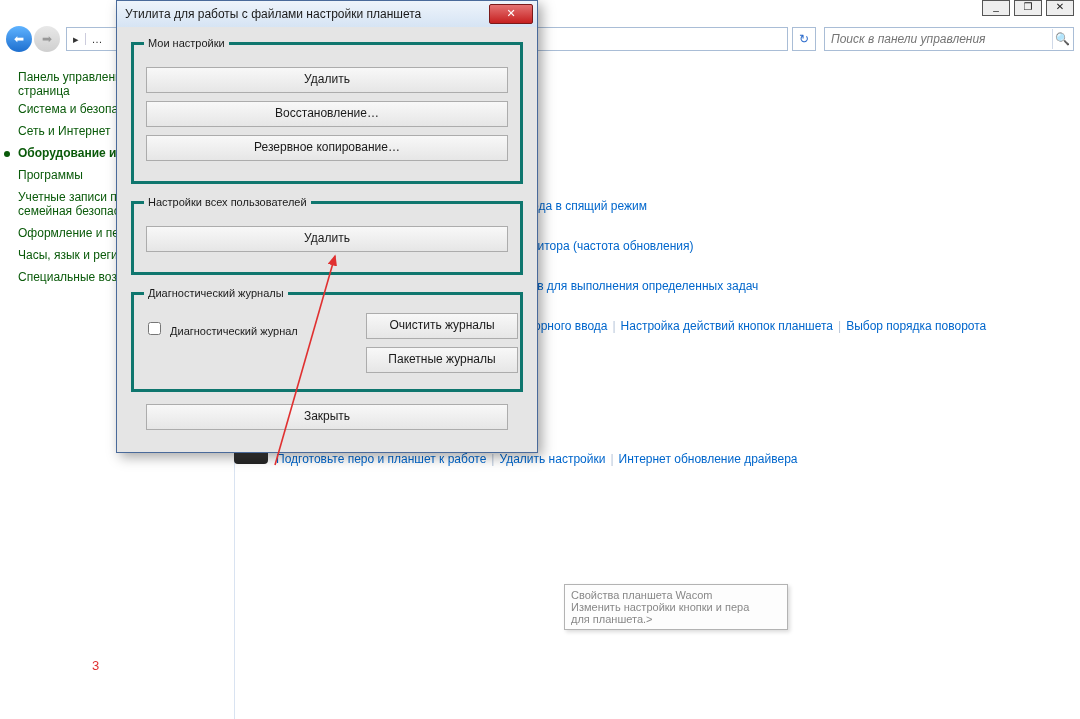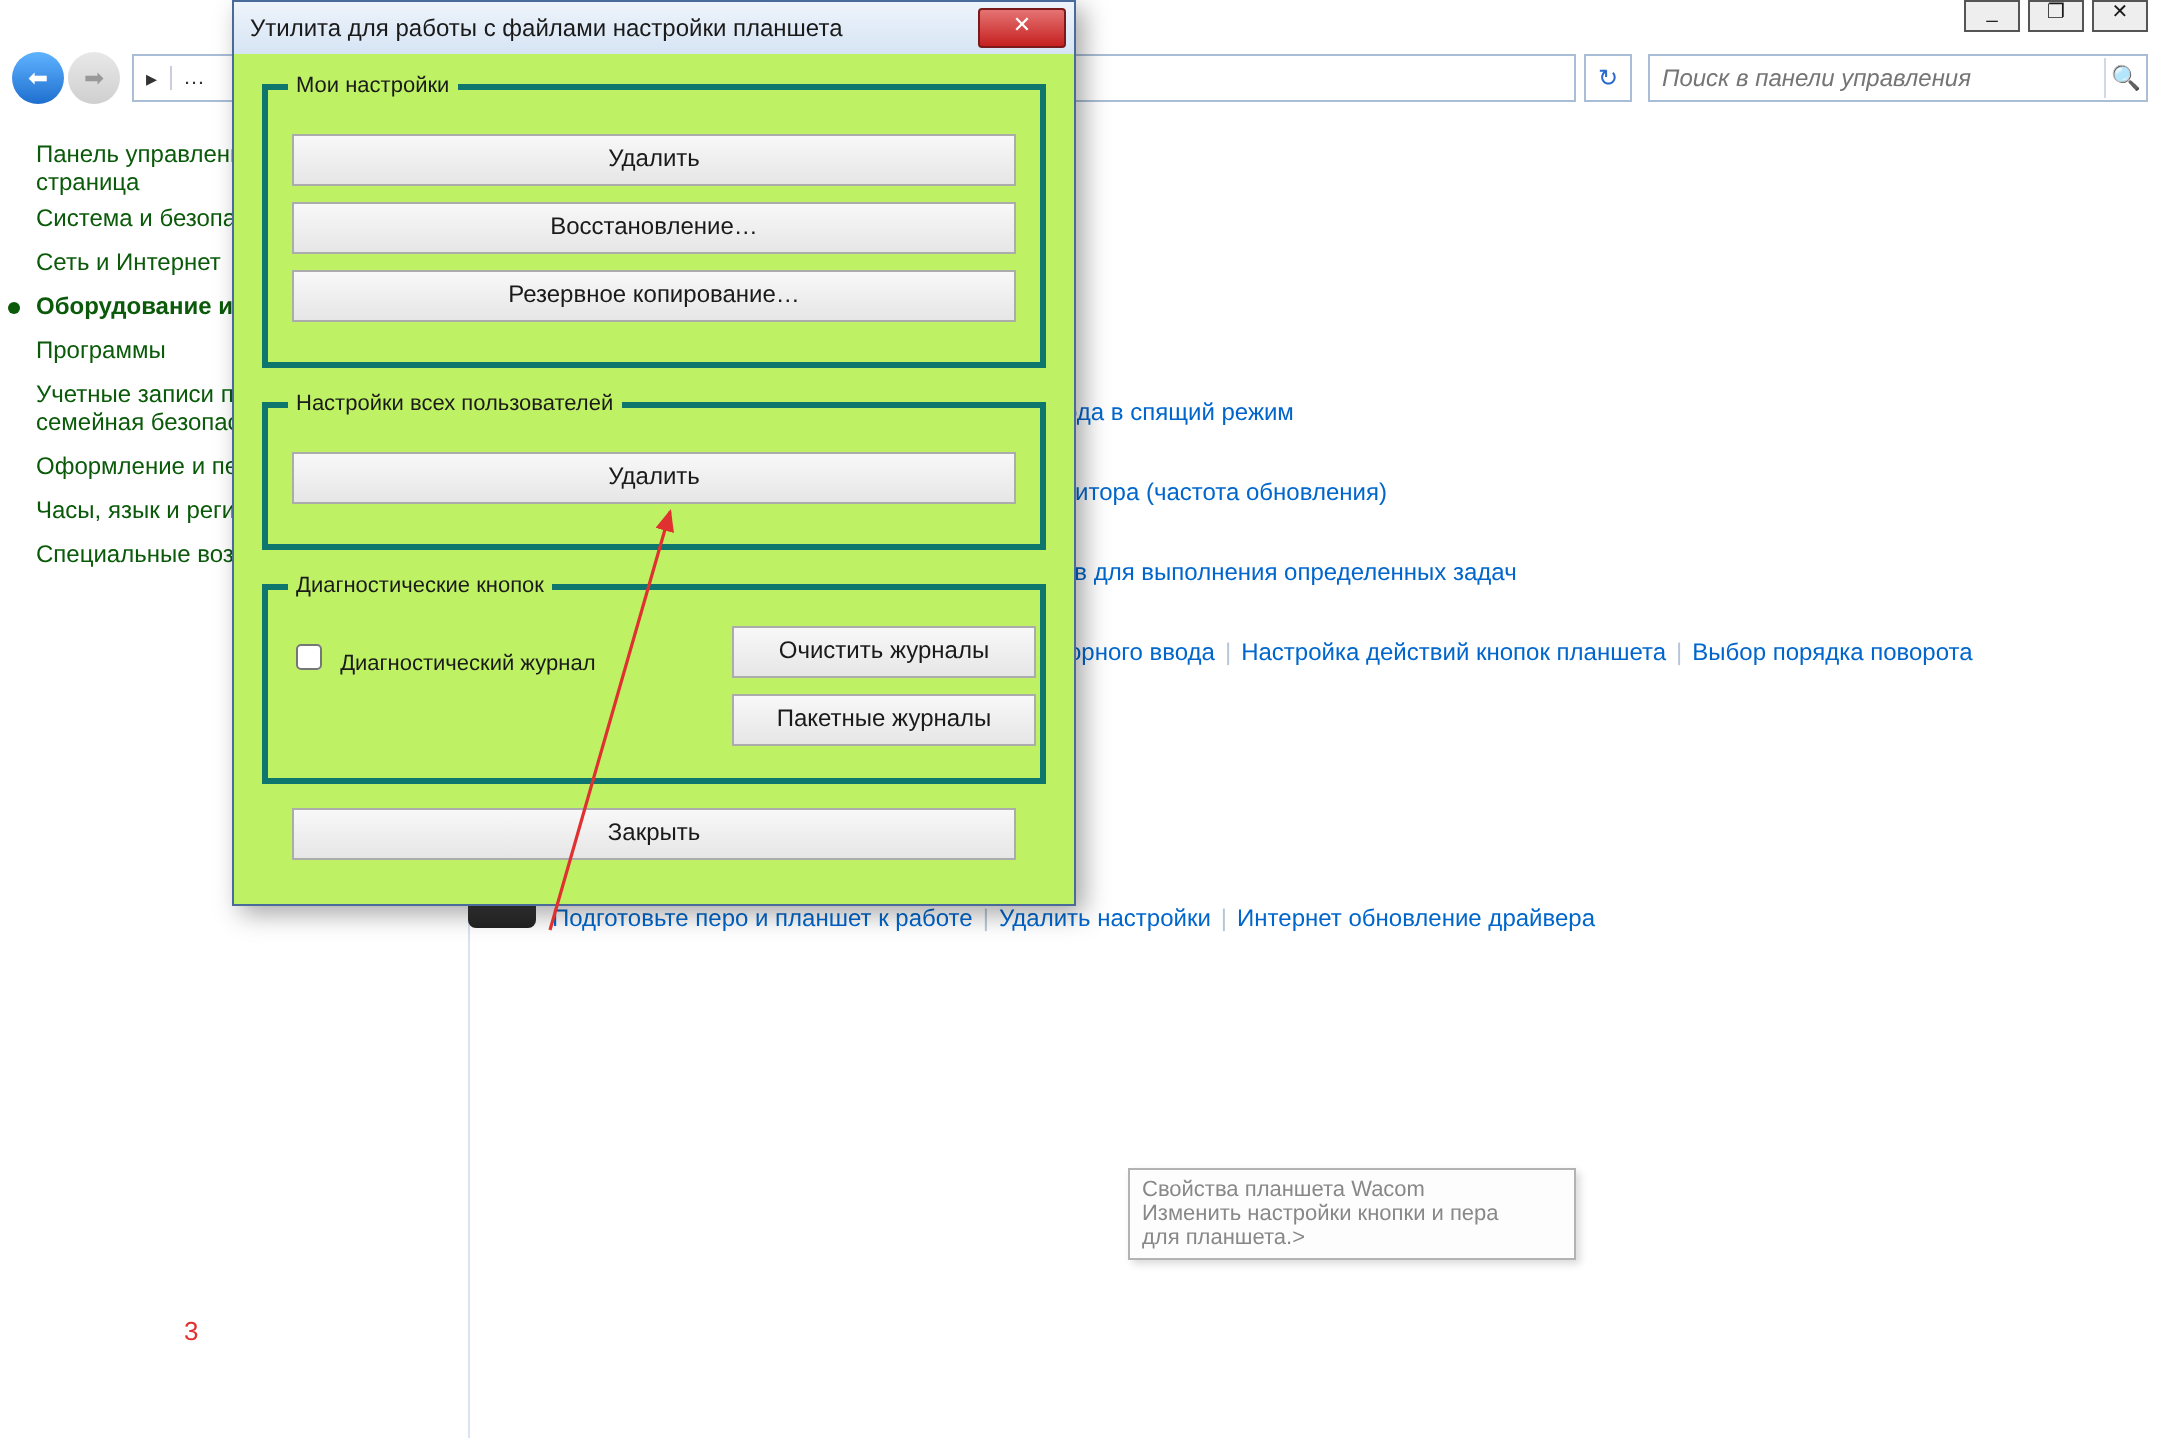--- a/index.html
+++ b/index.html
@@ -33,21 +33,21 @@
 .cathdr.u{text-decoration:underline}
 .catlinks{font-size:12px;line-height:20px}
 .catlinks .sep{color:#b8c6da;padding:0 5px}
 .catlinks .plain{color:#333}
 .catlinks .shield{display:inline-block;width:12px;height:12px;vertical-align:middle;background:radial-gradient(#ffcf3f,#d88e00);border-radius:2px;margin-right:2px}
 .via{background:linear-gradient(#5384ff,#1040c0);color:#fff;font-size:8px;font-weight:bold;text-align:center;padding-top:2px;box-sizing:border-box}
 .tablet{background:linear-gradient(#666,#222)}
 
 .tooltip{position:absolute;left:564px;top:584px;width:210px;border:1px solid #b3b3b3;background:#fdfdfd;padding:4px 6px;font-size:11px;color:#888;box-shadow:2px 2px 4px rgba(0,0,0,.15)}
 
-.dlg{position:absolute;left:116px;top:0;width:420px;background:#bef264;border:1px solid #4a6a9a;box-shadow:4px 4px 12px rgba(0,0,0,.35);z-index:10}
+.dlg{position:absolute;left:116px;top:0;width:420px;background:#e5e5e5;border:1px solid #4a6a9a;box-shadow:4px 4px 12px rgba(0,0,0,.35);z-index:10}
 .dlg .titlebar{height:26px;background:linear-gradient(#eef4fb,#d6e4f4);display:flex;align-items:center;padding:0 4px 0 8px;font-size:12px}
 .dlg .titlebar .ttxt{flex:1}
 .dlg .closebtn{width:42px;height:18px;background:linear-gradient(#e57373,#c62020);border:1px solid #7a1a1a;border-radius:2px;color:#fff;text-align:center;font-size:11px;line-height:16px}
 .dlg .body{padding:10px 14px 14px}
 fieldset{border:3px solid #0f766e;margin:0 0 12px 0;padding:10px 10px 12px}
 legend{font-size:11px;padding:0 4px}
 .wbtn{display:block;width:360px;height:24px;margin:8px auto;border:1px solid #acacac;background:linear-gradient(#f8f8f8,#e6e6e6);font-size:12px;text-align:center;line-height:22px;cursor:pointer}
 .wbtn.sm{width:150px;display:inline-block;margin:4px 16px}
 .diagrow{display:flex;align-items:flex-start;gap:8px}
 .diagleft{flex:1;padding-top:10px;font-size:11px}
@@ -125,21 +125,21 @@
       <legend>Мои настройки</legend>
       <div class="wbtn">Удалить</div>
       <div class="wbtn">Восстановление…</div>
       <div class="wbtn">Резервное копирование…</div>
     </fieldset>
     <fieldset>
       <legend>Настройки всех пользователей</legend>
       <div class="wbtn">Удалить</div>
     </fieldset>
     <fieldset>
-      <legend>Диагностические кнопок</legend>
+      <legend>Диагностический журналы</legend>
       <div class="diagrow">
         <div class="diagleft">
           <label>
             <input type="checkbox" style="">
             <span>Диагностический журнал</span>
           </label>
         </div>
         <div class="diagright">
           <div class="wbtn sm">Очистить журналы</div>
           <div class="wbtn sm">Пакетные журналы</div>

